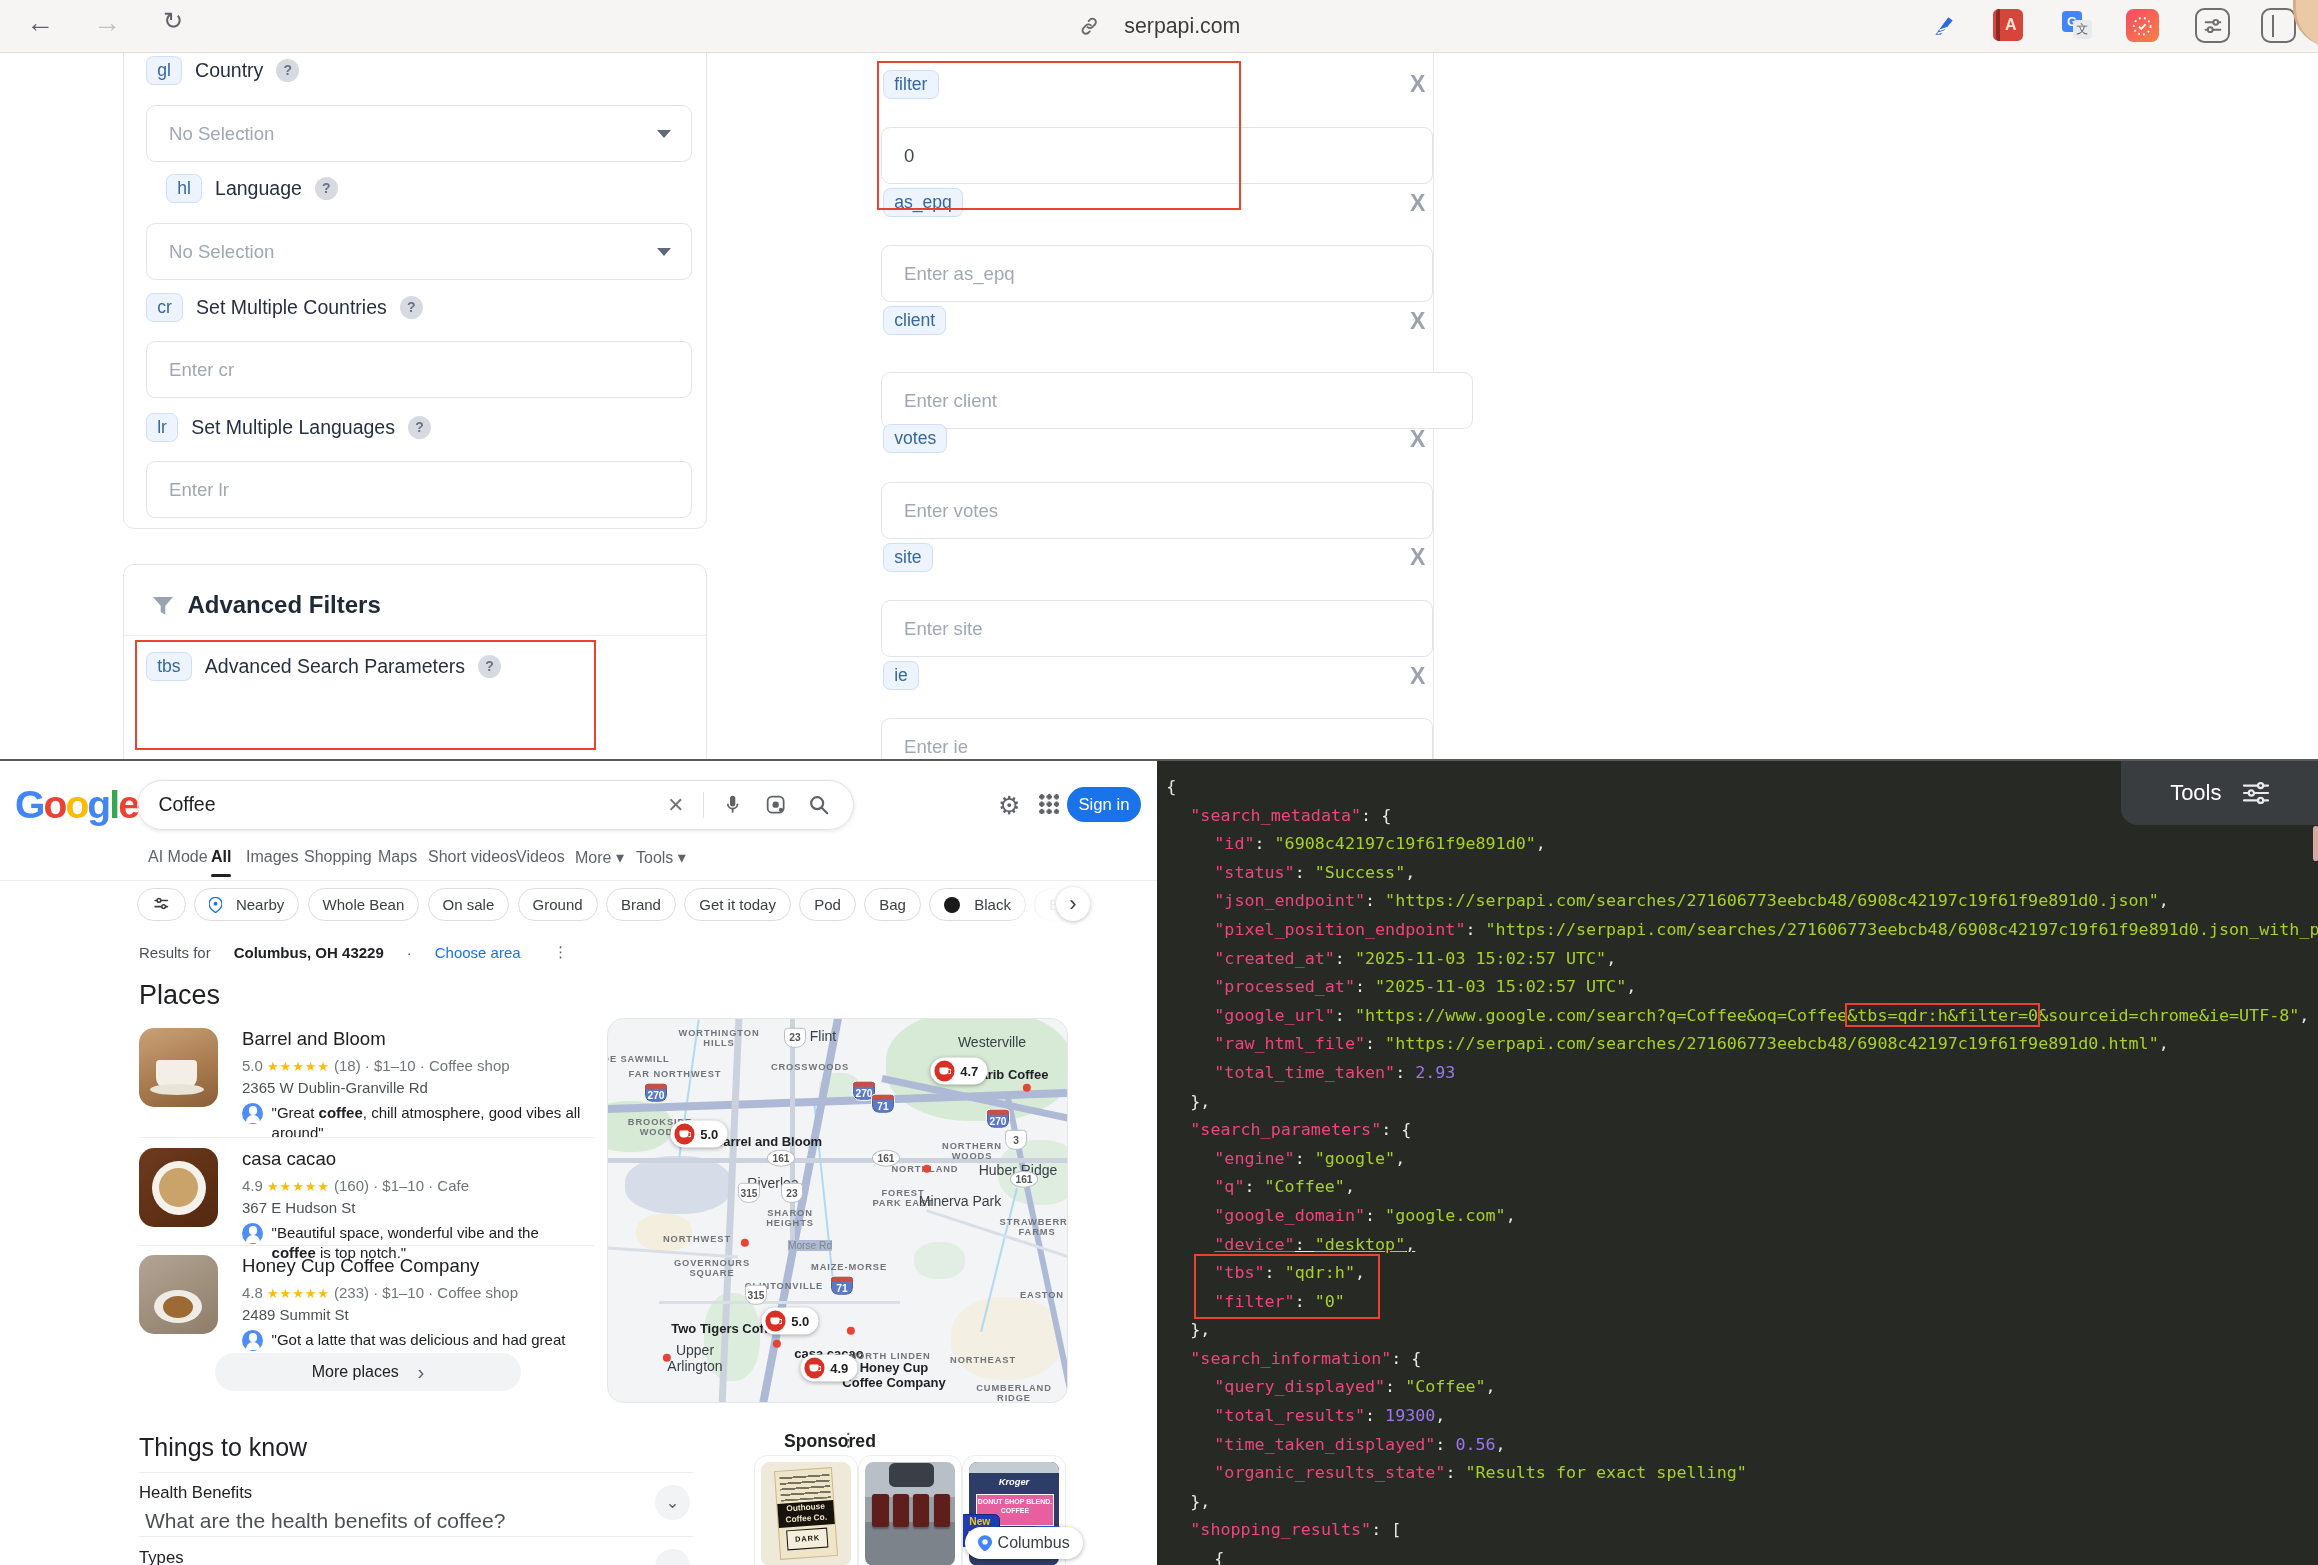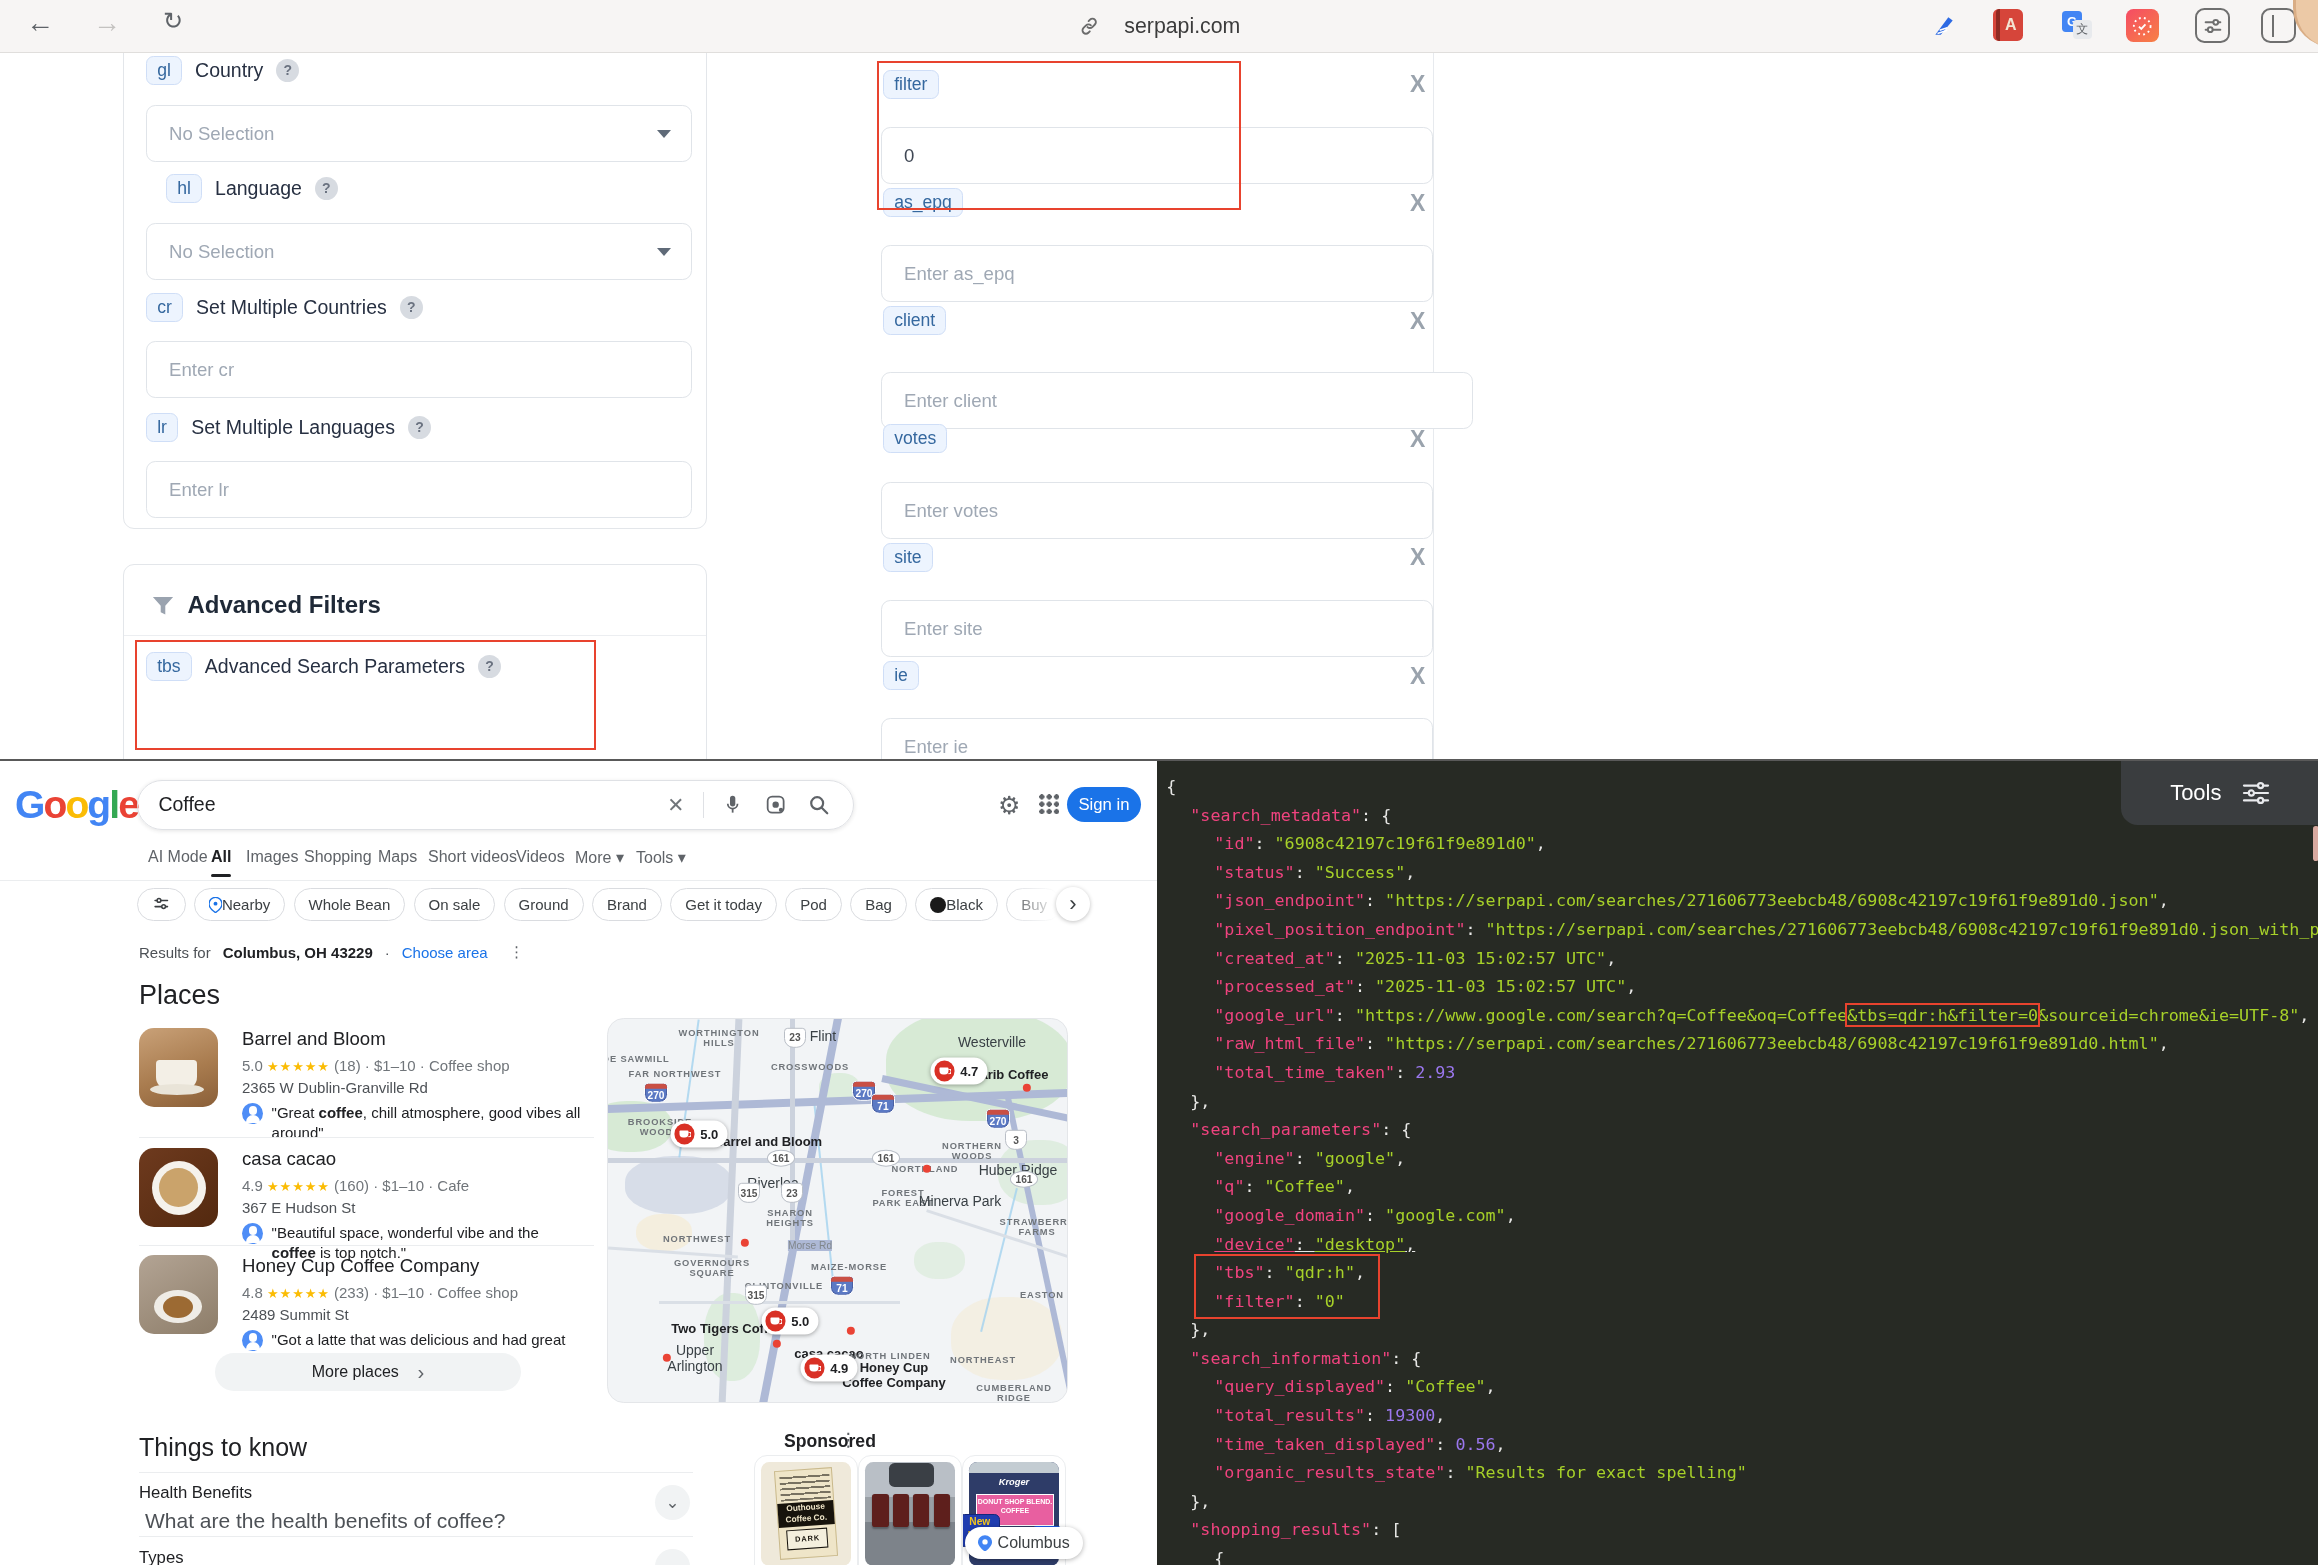--- a/index.html
+++ b/index.html
@@ -37,25 +37,25 @@
   
   .glogo { position:absolute; left:15px; top:22px; font-size:39px; font-weight:bold; letter-spacing:-1.9px; }
   .sbox { position:absolute; left:137px; top:18.6px; width:717px; height:50px; border:0.9px solid #dfe1e5; border-radius:25px; box-shadow:0 0.9px 4.6px rgba(32,33,36,.12); display:flex; align-items:center; padding:0 20.4px; }
   .sbox .q { font-size:19.5px; color:#202124; flex:1; }
   .sico { width:28px; display:flex; justify-content:center; align-items:center; margin-left:15px; }
   .gtab { position:absolute; top:87px; font-size:16px; color:#5f6368; cursor:pointer; }
   .gtab.active { color:#202124; font-weight:bold; }
   .gtab.active::after { content:""; position:absolute; left:0; right:0; bottom:-11px; height:2.8px; background:#202124; border-radius:1.9px; }
   .hdr-div { position:absolute; left:0; top:119px; width:1157px; height:0.9px; background:#ebedef; }
   .chips { position:absolute; left:137px; top:127px; width:928px; height:33px; display:flex; gap:8.3px; overflow:hidden; }
-  .chip { flex:0 0 auto; height:33px; border:0.9px solid #dadce0; border-radius:16.7px; display:flex; align-items:center; gap:0; padding:0 14px; font-size:15px; color:#3c4043; background:#fff; cursor:pointer; white-space:nowrap; }
+  .chip { flex:0 0 auto; height:33px; border:0.9px solid #dadce0; border-radius:16.7px; display:flex; align-items:center; gap:14px; padding:0 14px; font-size:15px; color:#3c4043; background:#fff; cursor:pointer; white-space:nowrap; }
   .chip .dot { width:16px; height:16px; border-radius:50%; }
   .chips-fade { position:absolute; left:1006px; top:123px; width:93px; height:41px; background:linear-gradient(to right, rgba(255,255,255,0), #fff 55%); }
   .chips-more { position:absolute; left:1056px; top:126px; width:34px; height:34px; border-radius:50%; background:#fff; box-shadow:0 0.9px 4.6px rgba(0,0,0,.25); display:flex; align-items:center; justify-content:center; font-size:22px; color:#3c4043; cursor:pointer; }
-  .res-line { position:absolute; left:139px; top:182px; font-size:15px; color:#4d5156; display:flex; gap:12px; align-items:center; }
+  .res-line { position:absolute; left:139px; top:182px; font-size:15px; color:#4d5156; display:flex; gap:23px; align-items:center; }
   .places-h { position:absolute; left:139px; top:219px; font-size:27px; color:#202124; }
   .pl-item { position:absolute; left:139px; width:459px; display:flex; gap:24px; cursor:pointer; }
   .pl-thumb { width:79px; height:79px; border-radius:15px; flex:0 0 auto; overflow:hidden; position:relative; }
   .pl-title { font-size:18.6px; color:#202124; margin-bottom:6.5px; }
   .pl-meta { font-size:15px; color:#70757a; margin-bottom:5.6px; }
   .pl-meta .stars { color:#fbbc04; font-size:13px; letter-spacing:0.9px; }
   .pl-addr { font-size:15px; color:#4d5156; margin-bottom:6.5px; }
   .pl-rev { font-size:15px; color:#202124; display:flex; gap:8.3px; align-items:flex-start; width:343px; line-height:1.35; }
   .avatar { width:21.3px; height:21.3px; border-radius:50%; background:#4e8df6; position:relative; flex:0 0 auto; }
   .avatar::before { content:""; position:absolute; left:6.5px; top:3.7px; width:8.3px; height:8.3px; border-radius:50%; background:#fff; }

